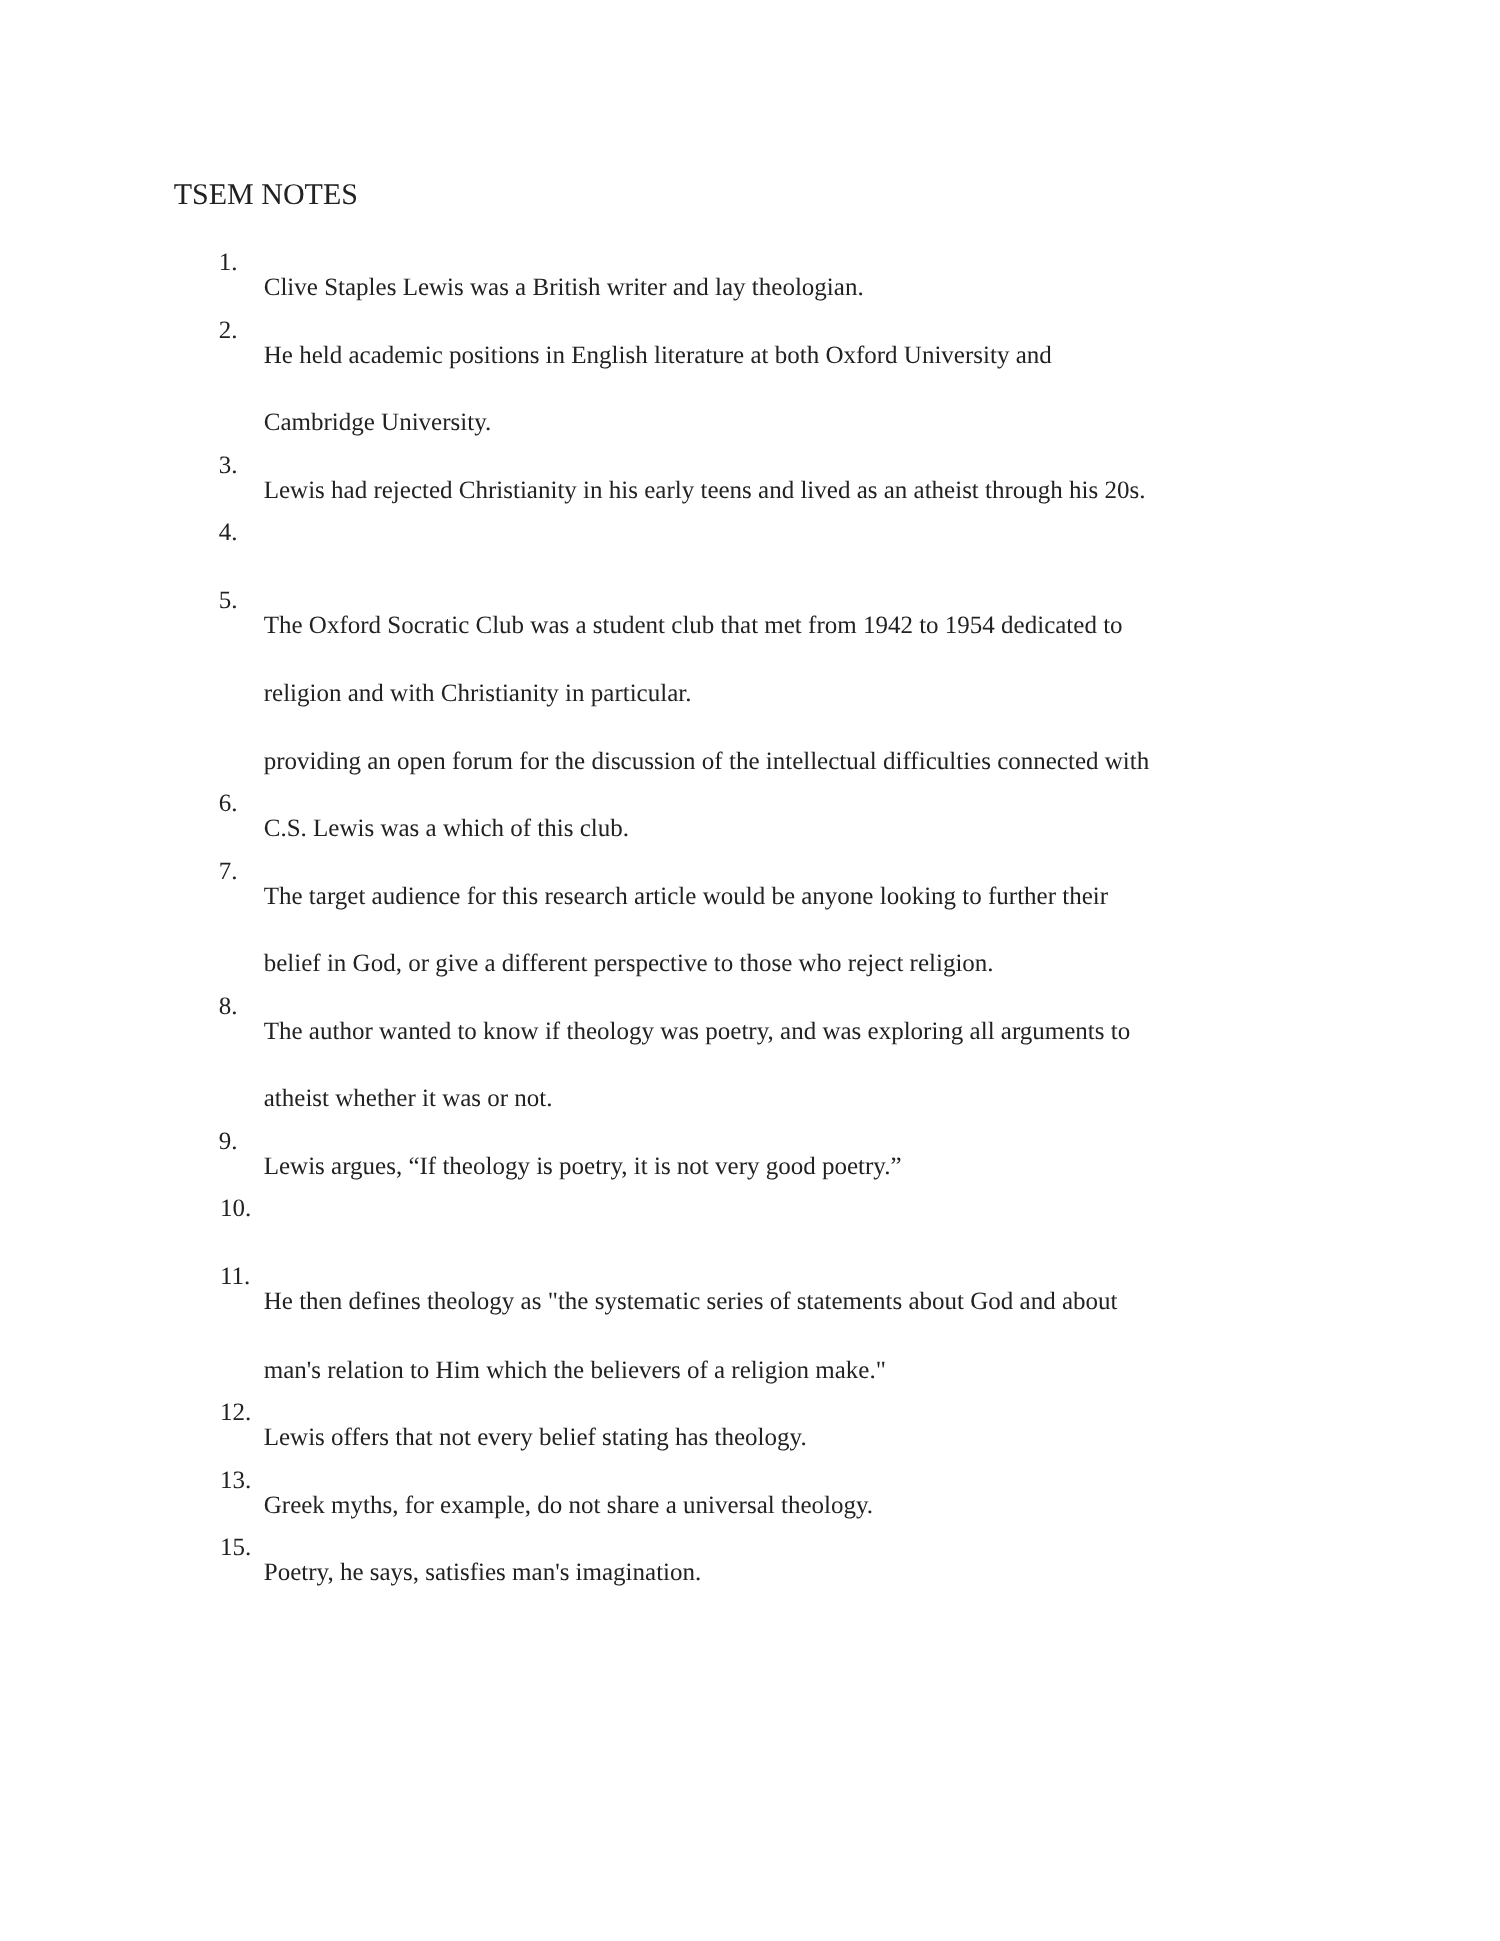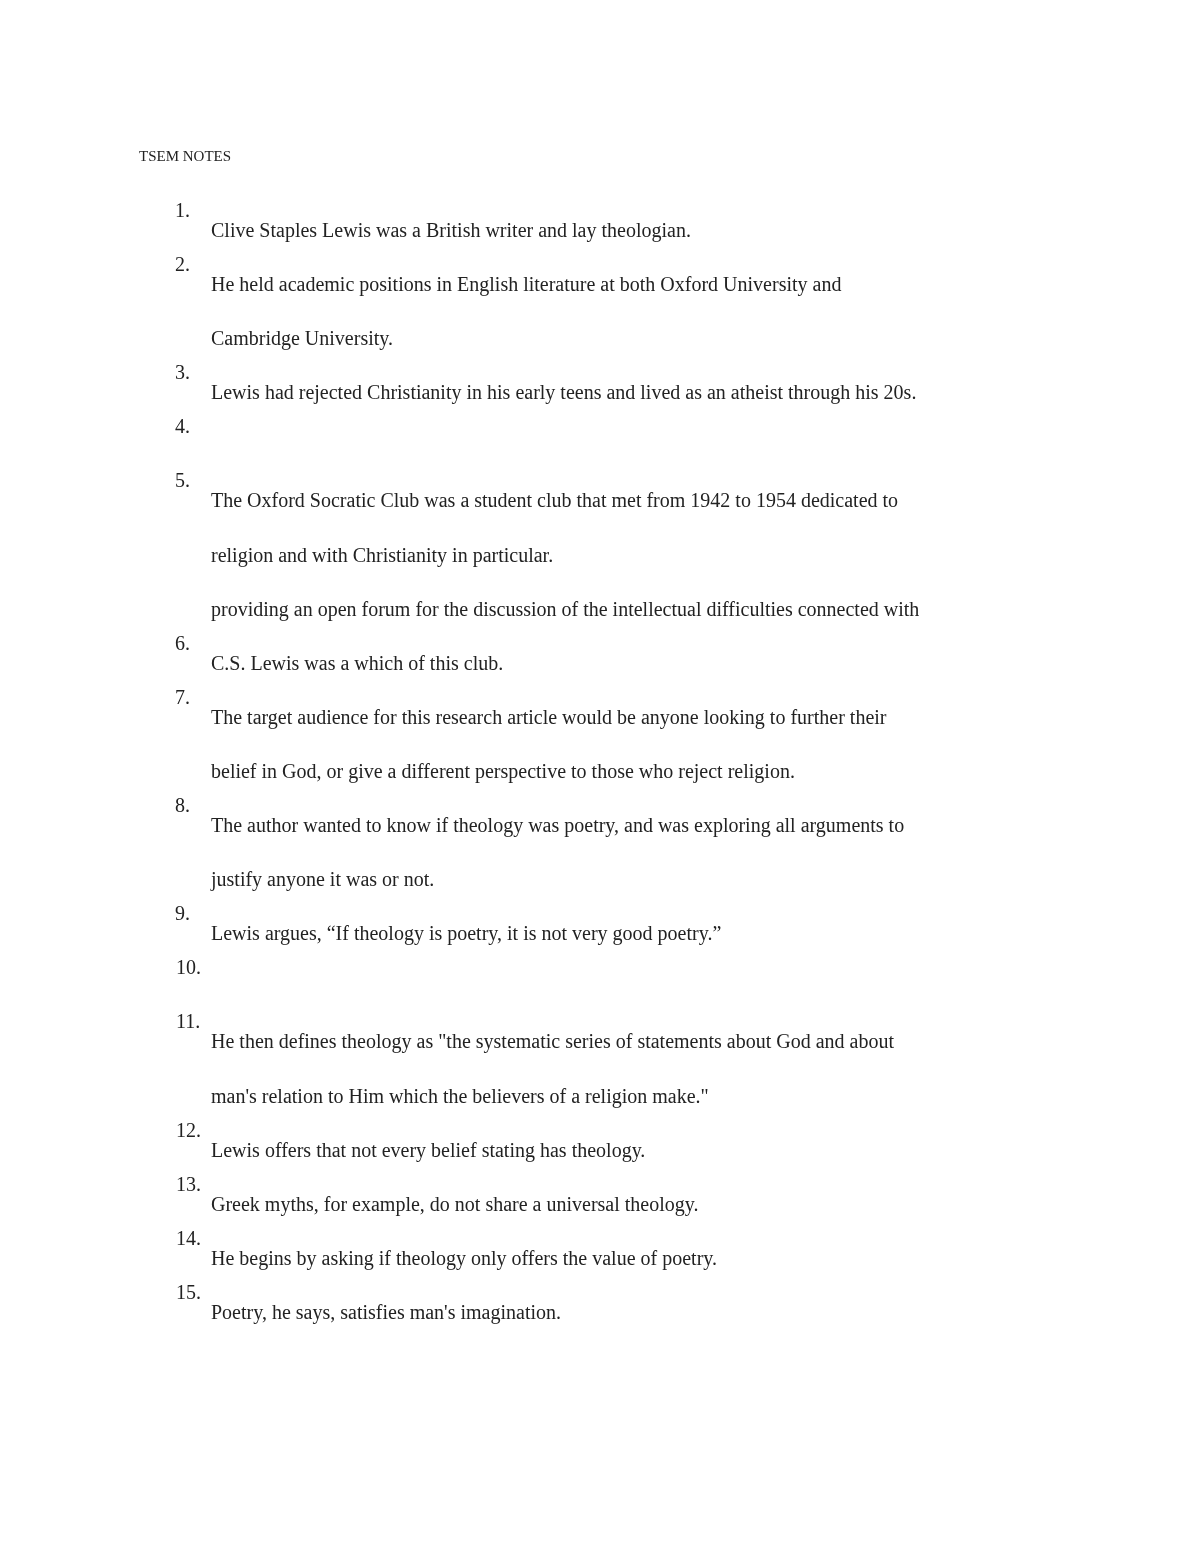--- a/index.html
+++ b/index.html
@@ -19,21 +19,21 @@
       position: absolute;
       left: 0; top: 0;
       width: 1200px;
       height: 1553px;
       background: #ffffff;
     }
     .doc-title {
       position: absolute;
       left: 139px;
       top: 143px;
-      font-size: 15px;
+      font-size: 24px;
       line-height: 26px;
       letter-spacing: 0px;
       white-space: nowrap;
     }
     .notes-list {
       position: absolute;
       left: 0;
       top: 197px;
       width: 1200px;
       margin: 0;
@@ -114,21 +114,21 @@
     </li>
     <li class="note-line">
       <span class="note-text">belief in God, or give a different perspective to those who reject religion.</span>
     </li>
 
     <li class="note-line">
       <span class="note-num">8.</span>
       <span class="note-text">The author wanted to know if theology was poetry, and was exploring all arguments to</span>
     </li>
     <li class="note-line">
-      <span class="note-text">justify anyone it was or not.</span>
+      <span class="note-text">atheist whether it was or not.</span>
     </li>
 
     <li class="note-line">
       <span class="note-num">9.</span>
       <span class="note-text">Lewis argues, “If theology is poetry, it is not very good poetry.”</span>
     </li>
 
     <li class="note-line">
       <span class="note-num two-digit">10.</span>
     </li>
@@ -144,23 +144,19 @@
     <li class="note-line">
       <span class="note-num two-digit">12.</span>
       <span class="note-text">Lewis offers that not every belief stating has theology.</span>
     </li>
 
     <li class="note-line">
       <span class="note-num two-digit">13.</span>
       <span class="note-text">Greek myths, for example, do not share a universal theology.</span>
     </li>
 
-    <li class="note-line">
-      <span class="note-num two-digit">14.</span>
-      <span class="note-text">He begins by asking if theology only offers the value of poetry.</span>
-    </li>
 
     <li class="note-line">
       <span class="note-num two-digit">15.</span>
       <span class="note-text">Poetry, he says, satisfies man's imagination.</span>
     </li>
   </ol>
 </div>
 
 </body></html>

